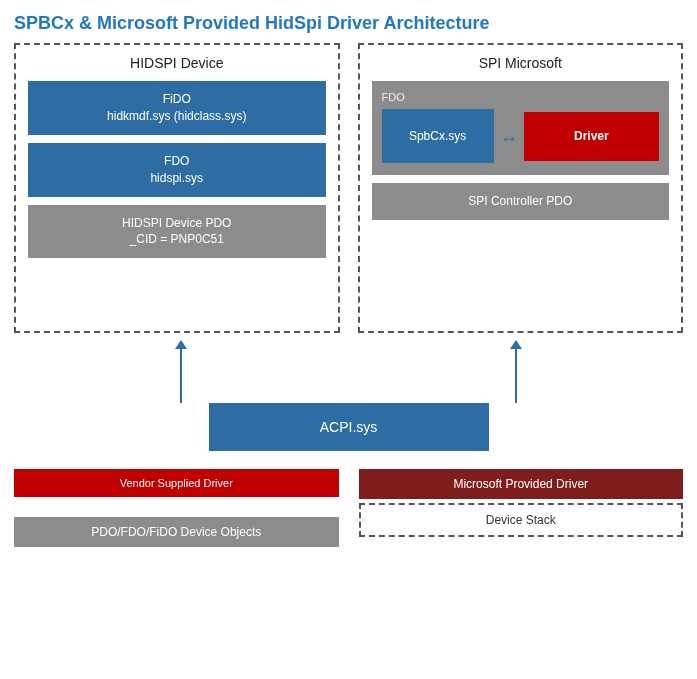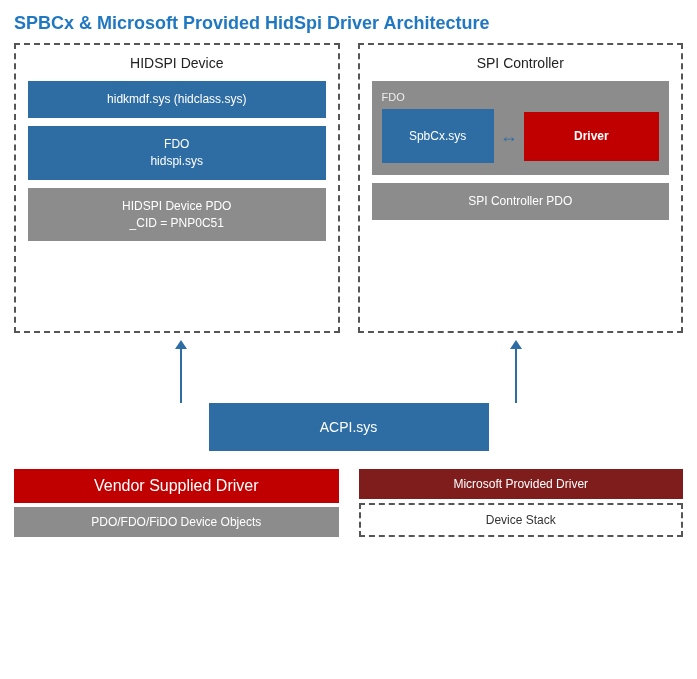--- a/index.html
+++ b/index.html
@@ -193,23 +193,23 @@
     }
 
     .legend-right {
       flex: 1;
     }
 
     .legend-vendor {
       background: #c00000;
       color: white;
       text-align: center;
-      font-size: 16px;
+      font-size: 11px;
       padding: 8px;
-      margin-bottom: 4px;
+      margin-bottom: 20px;
     }
 
     .legend-pdo {
       background: #8c8c8c;
       color: white;
       text-align: center;
       font-size: 12px;
       padding: 8px;
     }
 
@@ -241,34 +241,35 @@
 <body>
 
 <div class="page-title">SPBCx &amp; Microsoft Provided HidSpi Driver Architecture</div>
 
 <div class="main-diagram">
   <div class="top-section">
 
     <div class="device-box">
       <div class="device-box-title">HIDSPI Device</div>
       <div class="blue-block">
+        <div>FiDO</div>
         <div>hidkmdf.sys (hidclass.sys)</div>
       </div>
       <div class="blue-block">
         <div>FDO</div>
         <div>hidspi.sys</div>
       </div>
       <div class="gray-block">
         <div>HIDSPI Device PDO</div>
         <div>_CID = PNP0C51</div>
       </div>
     </div>
 
     <div class="spi-box">
-      <div class="spi-box-title">SPI Controller</div>
+      <div class="spi-box-title">SPI Microsoft</div>
       <div class="fdo-gray-container">
         <div class="fdo-label">FDO</div>
         <div class="fdo-inner">
           <div class="spbcx-block">SpbCx.sys</div>
           <div class="double-arrow">↔</div>
           <div class="vendor-spi-block">
             <div>Driver</div>
           </div>
         </div>
       </div>

